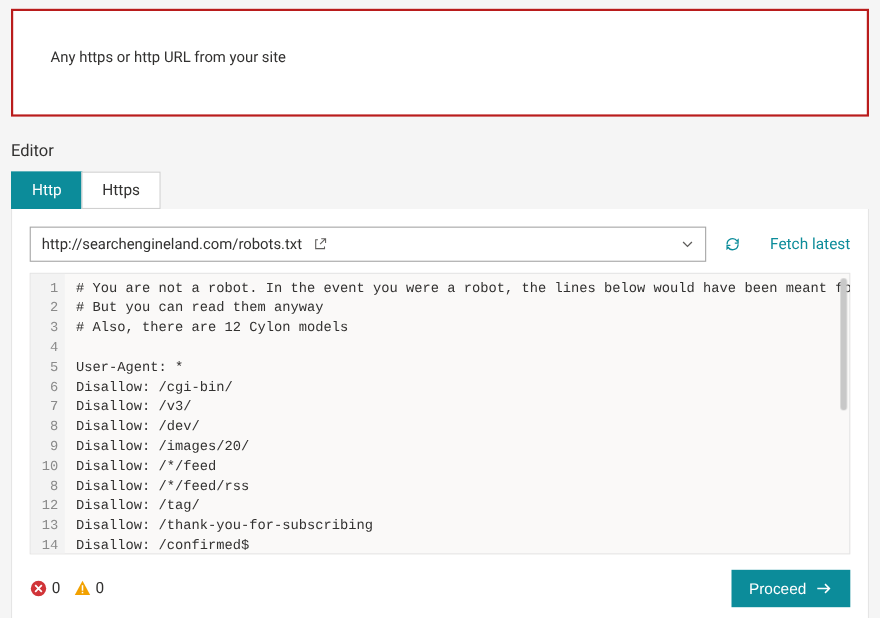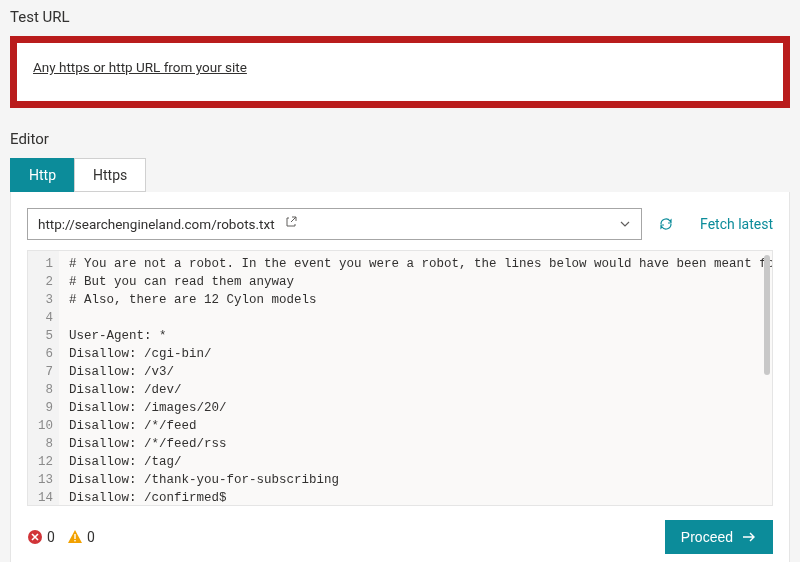--- a/index.html
+++ b/index.html
@@ -11,23 +11,22 @@
     }
     .section { padding: 8px 10px 14px 10px; }
     .section-title {
       font-size: 15px;
       color: #323130;
       margin-bottom: 10px;
       font-weight: 400;
     }
     .panel {
       background: #fff;
-      border: 7px solid #b91c1c;
-      padding: 16px;
-      text-decoration: underline;
+      border: 2px solid #b91c1c;
+      padding: 34px;
     }
     .fieldlabel {
       font-size: 13.5px;
       color: #323130;
       margin-bottom: 10px;
       font-weight: 400;
     }
     .row { display: flex; gap: 10px; align-items: center; }
     .url-input {
       flex: 1;
@@ -94,21 +93,21 @@
     .robots-url-field {
       flex: 1;
       display: flex;
       align-items: center;
       border: 1px solid #a6a6a6;
       height: 32px;
       padding: 0 10px;
       background: #fff;
       justify-content: space-between;
     }
-    .robots-url-text { display: flex; gap: 10px; font-size: 13.5px; color: #323130; }
+    .robots-url-text { display: flex; align-items: center; gap: 10px; font-size: 13.5px; color: #323130; }
     .fetch-link {
       display: flex;
       align-items: center;
       gap: 26px;
       color: #0c8c9a;
       font-size: 14px;
       cursor: pointer;
     }
     .code-wrapper {
       display: flex;
@@ -169,21 +168,20 @@
       align-items: center;
       gap: 8px;
       cursor: pointer;
     }
     svg { flex: 0 0 auto; }
   </style>
 </head>
 <body>
 
 <div class="section">
-  <div class="section-title">Test URL</div>
   <div class="panel">
     <div class="fieldlabel">Any https or http URL from your site</div>
     <div class="row">
     </div>
   </div>
 </div>
 
 <div class="section">
   <div class="section-title">Editor</div>
 

